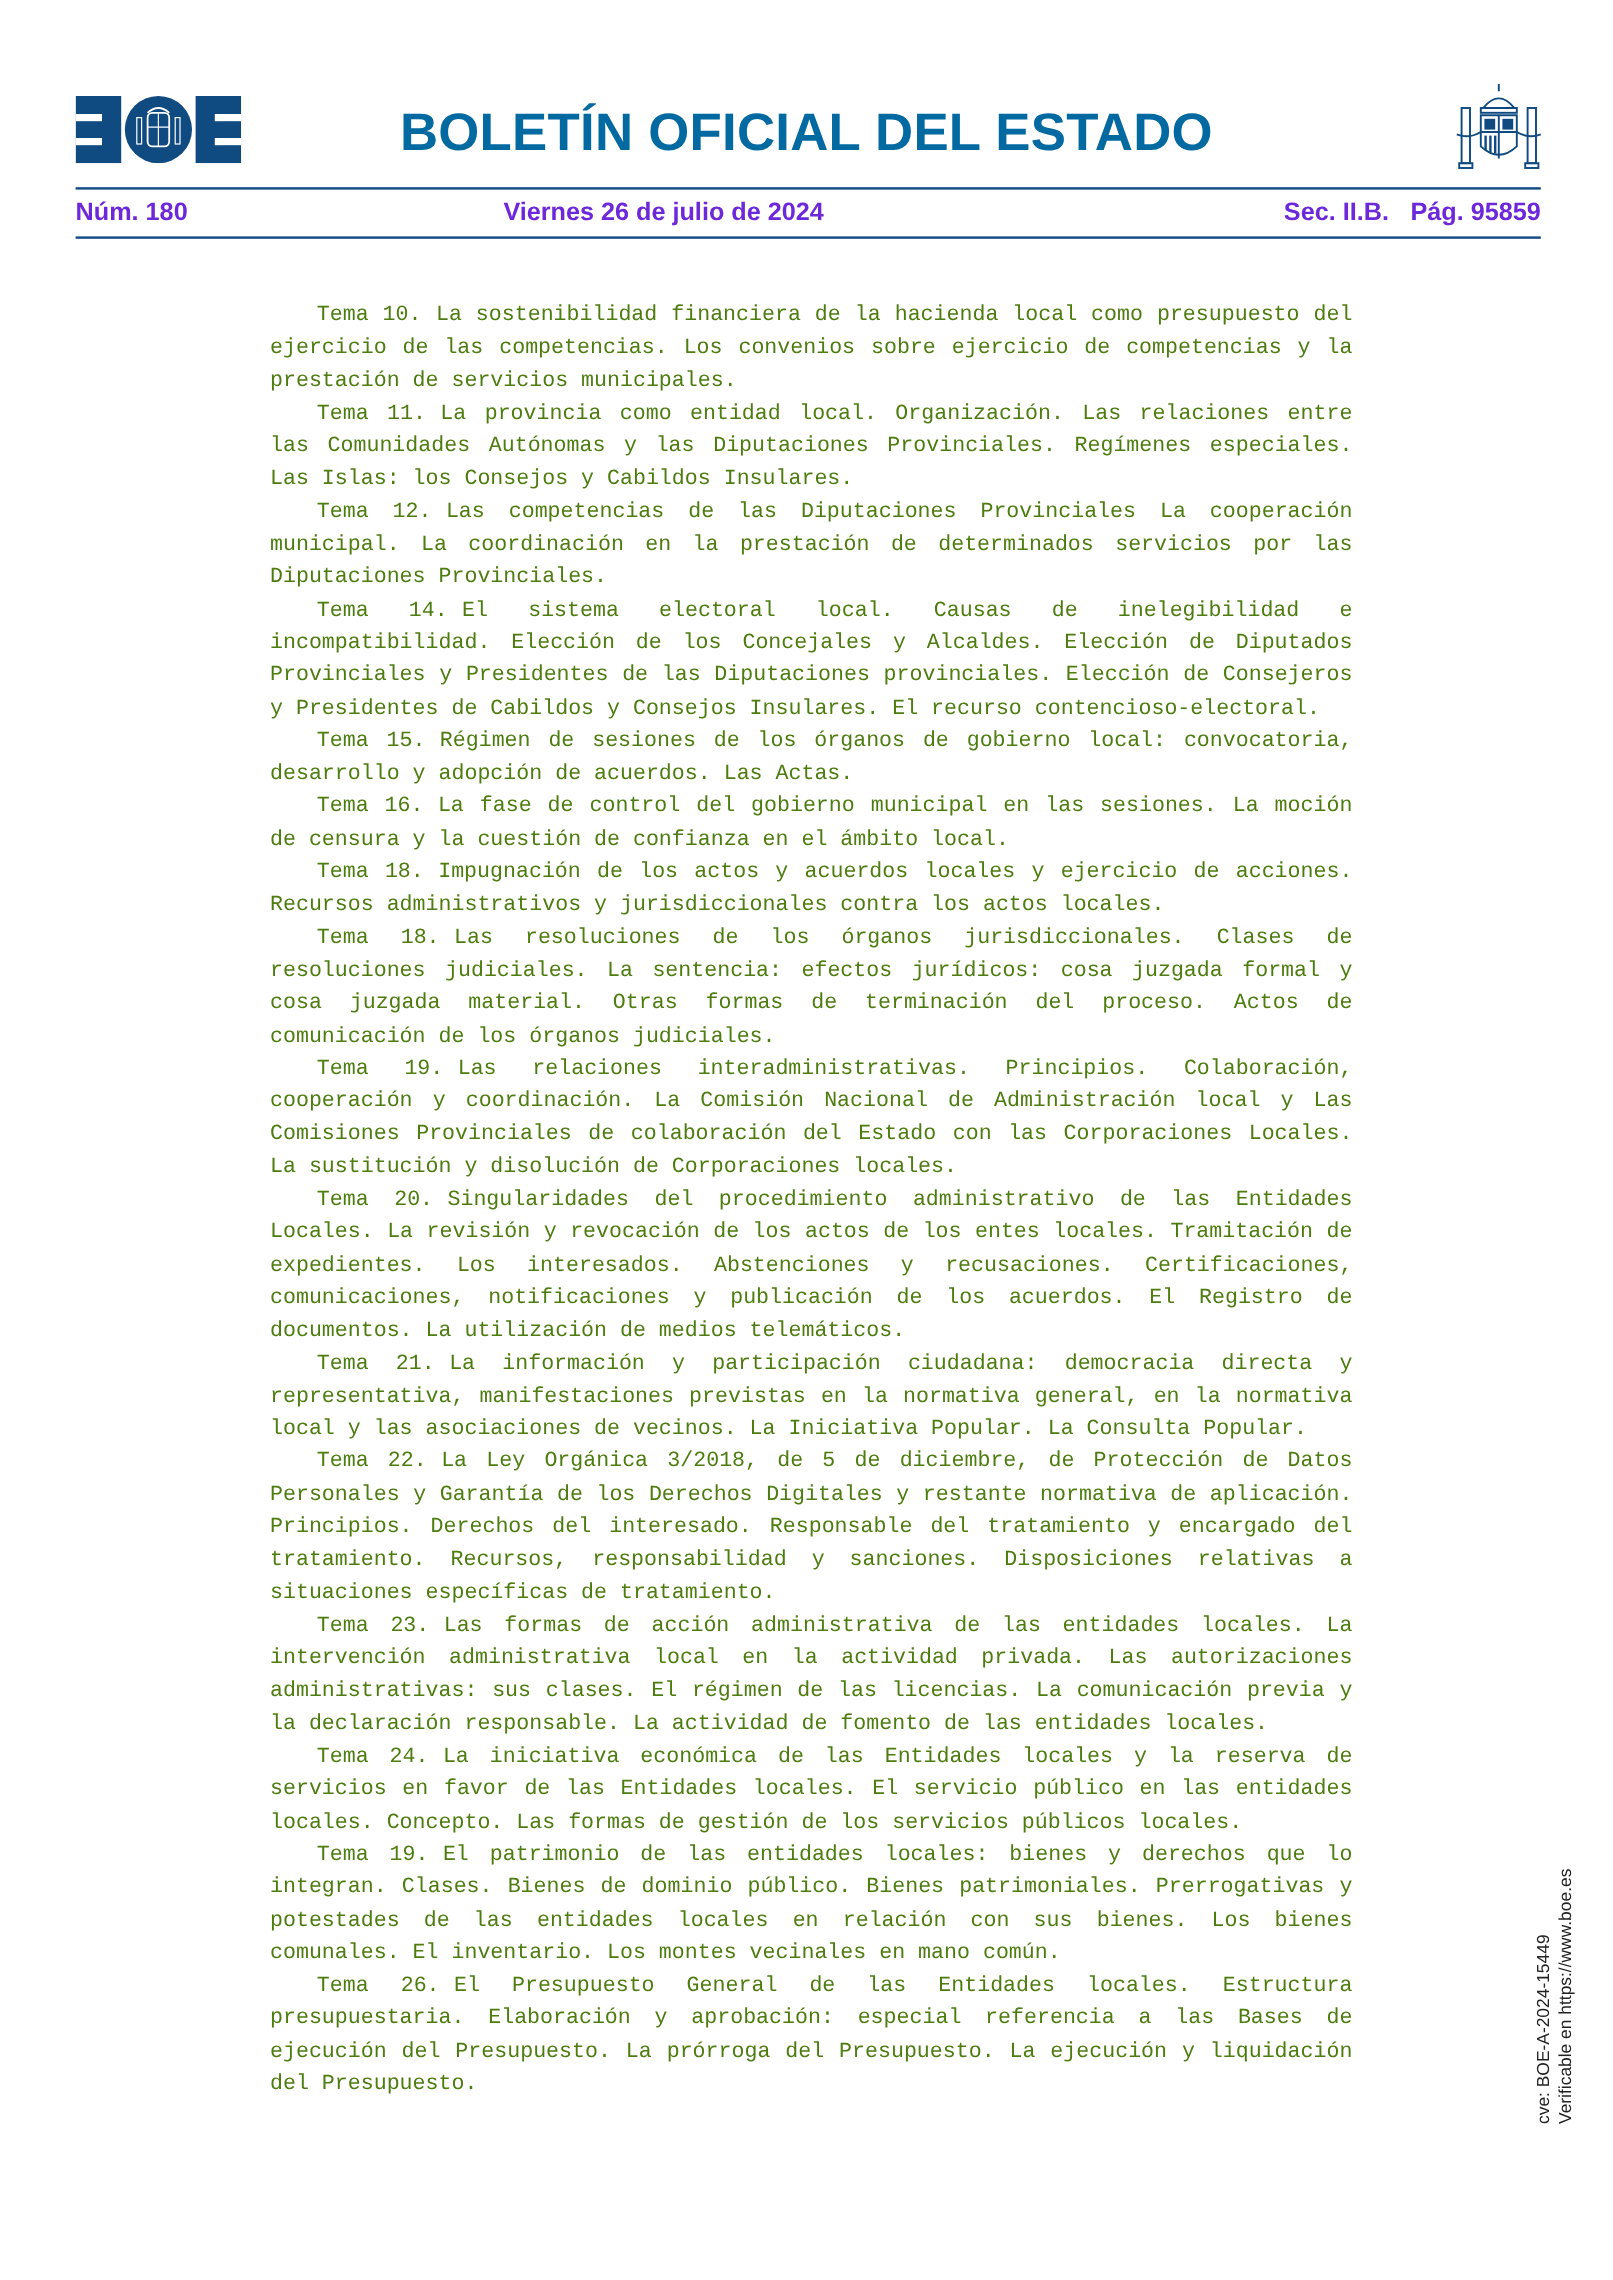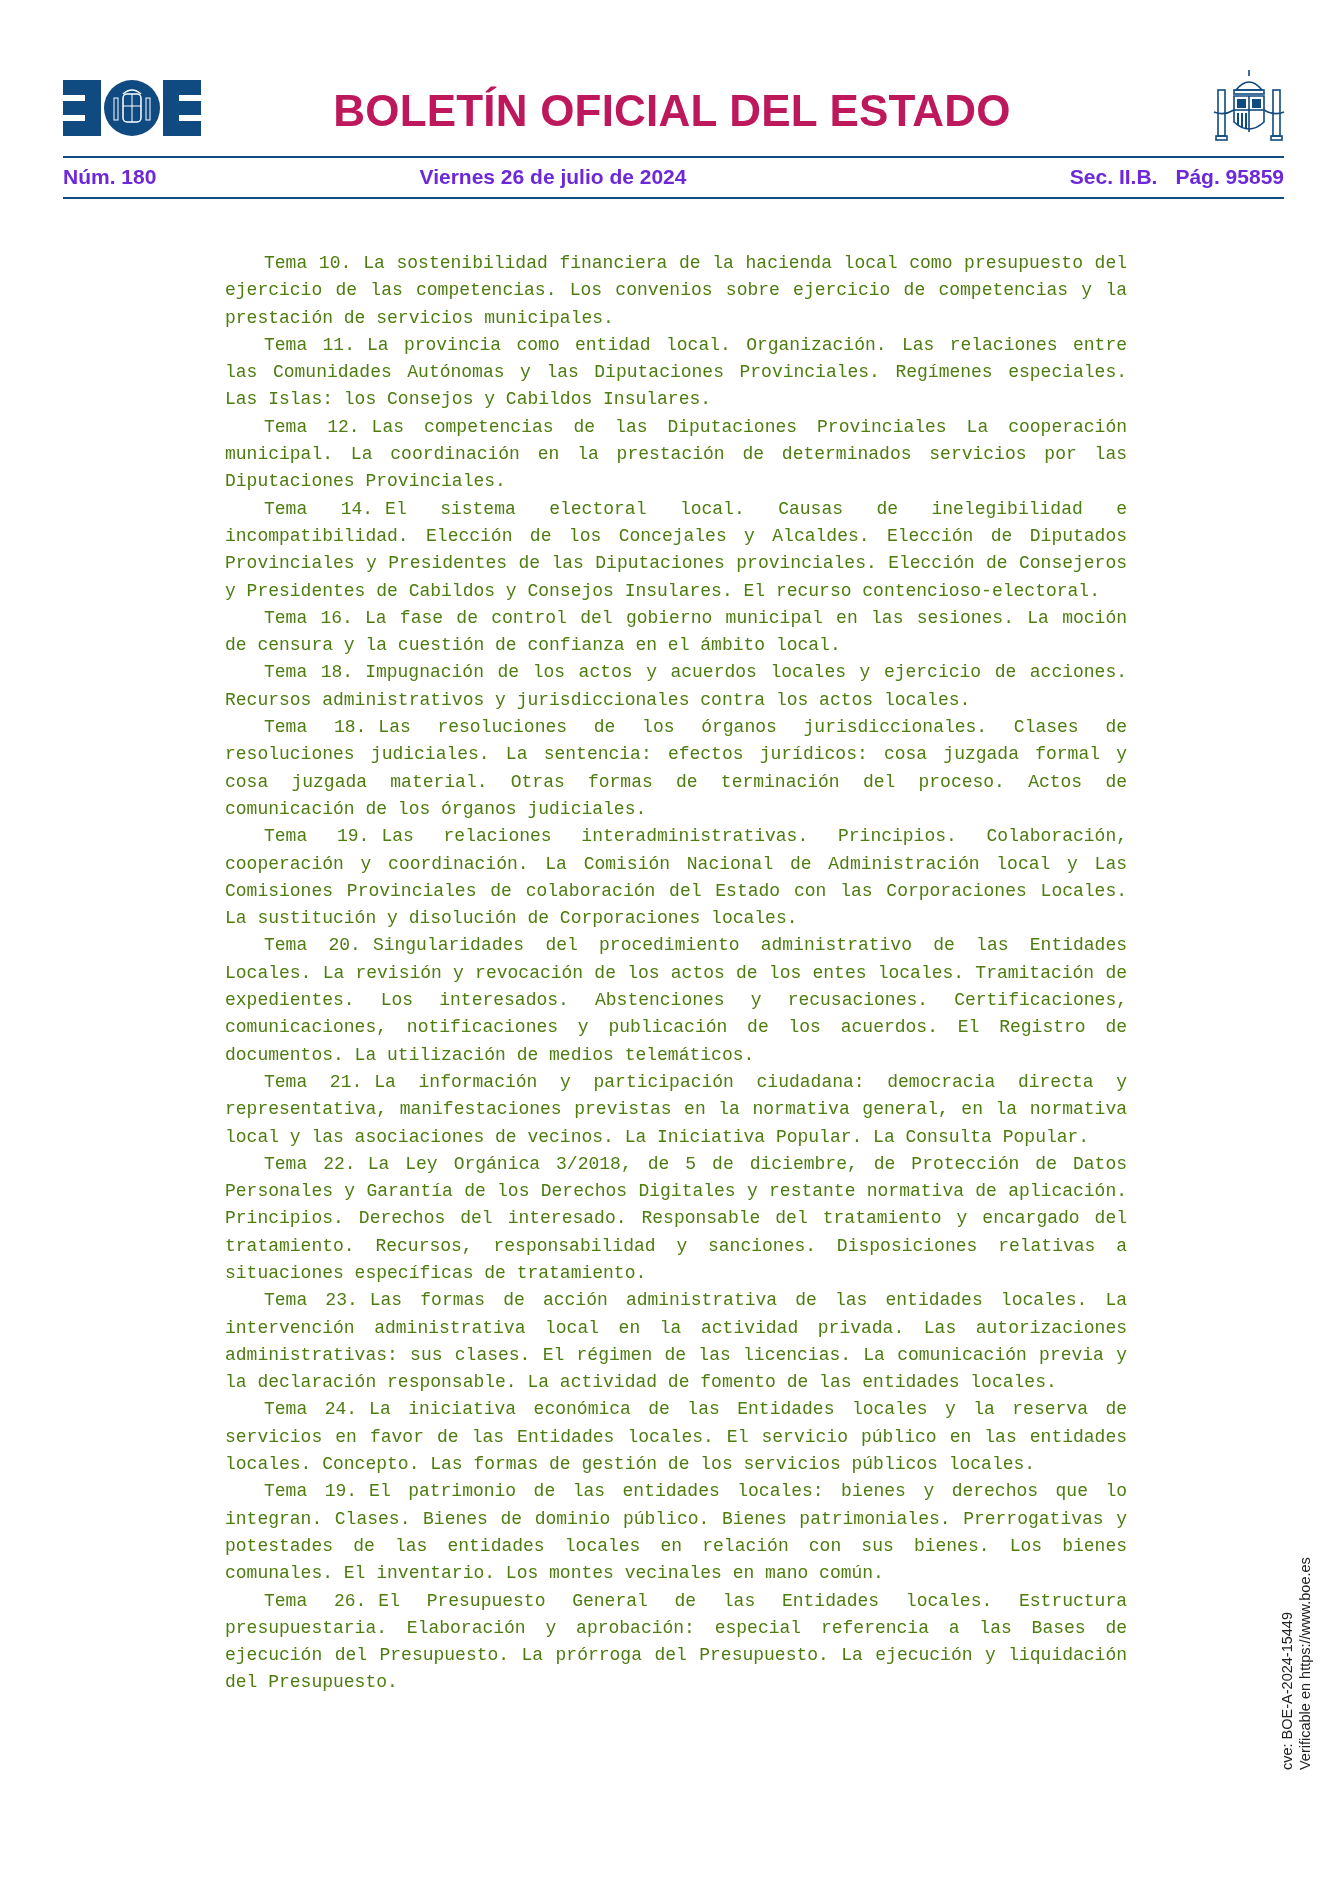--- a/index.html
+++ b/index.html
@@ -1,21 +1,21 @@
 <!DOCTYPE html>
 <html><head>
 <meta charset="utf-8">
 <style>
   html, body { margin: 0; padding: 0; background: #ffffff; }
   body { width: 1344px; height: 1900px; position: relative; overflow: hidden;
          font-family: "Liberation Sans", sans-serif; color: #1a1a1a; }
   .header { position: absolute; left: 0; top: 0; width: 1344px; height: 200px; }
   .logo { position: absolute; left: 63px; top: 80px; width: 138px; height: 56px; }
   .title { position: absolute; left: 0; width: 1344px; top: 86px; text-align: center;
-           font-size: 44px; font-weight: bold; color: #be185d; letter-spacing: 0.2px; }
+           font-size: 44px; font-weight: bold; color: #0369a1; letter-spacing: 0.2px; }
   .crest { position: absolute; left: 1212px; top: 68px; width: 74px; height: 76px; }
   .rule { position: absolute; left: 63px; width: 1221px; height: 2px; background: #0f4a80; }
   .meta { position: absolute; top: 165px; font-size: 21px; font-weight: bold; color: #6d28d9; }
   .meta-left { left: 63px; }
   .meta-center { left: 0; width: 1106px; text-align: center; }
   .meta-right { right: 60px; }
   .meta-right span + span { margin-left: 18px; }
   .content { position: absolute; left: 225px; top: 250px; width: 902px; font-size: 18px;
              line-height: 27.3px; text-align: justify; color: #4d7c0f; font-family: Liberation Mono, monospace; }
   .content p { margin: 0; text-indent: 39px; }
@@ -79,20 +79,21 @@
     <span>Sec. II.B.</span><span>Pág. 95859</span>
   </div>
   <div class="rule" style="top:197px;"></div>
 </div>
 
 <div class="content">
   <p><span class="num">Tema 10.</span><span>La sostenibilidad financiera de la hacienda local como presupuesto del ejercicio de las competencias. Los convenios sobre ejercicio de competencias y la prestación de servicios municipales.</span></p>
   <p><span class="num">Tema 11.</span><span>La provincia como entidad local. Organización. Las relaciones entre las Comunidades Autónomas y las Diputaciones Provinciales. Regímenes especiales. Las Islas: los Consejos y Cabildos Insulares.</span></p>
   <p><span class="num">Tema 12.</span><span>Las competencias de las Diputaciones Provinciales La cooperación municipal. La coordinación en la prestación de determinados servicios por las Diputaciones Provinciales.</span></p>
   <p><span class="num">Tema 14.</span><span>El sistema electoral local. Causas de inelegibilidad e incompatibilidad. Elección de los Concejales y Alcaldes. Elección de Diputados Provinciales y Presidentes de las Diputaciones provinciales. Elección de Consejeros y Presidentes de Cabildos y Consejos Insulares. El recurso contencioso-electoral.</span></p>
+  <p><span class="num">Tema 15.</span><span>Régimen de sesiones de los órganos de gobierno local: convocatoria, desarrollo y adopción de acuerdos. Las Actas.</span></p>
   <p><span class="num">Tema 16.</span><span>La fase de control del gobierno municipal en las sesiones. La moción de censura y la cuestión de confianza en el ámbito local.</span></p>
   <p><span class="num">Tema 18.</span><span>Impugnación de los actos y acuerdos locales y ejercicio de acciones. Recursos administrativos y jurisdiccionales contra los actos locales.</span></p>
   <p><span class="num">Tema 18.</span><span>Las resoluciones de los órganos jurisdiccionales. Clases de resoluciones judiciales. La sentencia: efectos jurídicos: cosa juzgada formal y cosa juzgada material. Otras formas de terminación del proceso. Actos de comunicación de los órganos judiciales.</span></p>
   <p><span class="num">Tema 19.</span><span>Las relaciones interadministrativas. Principios. Colaboración, cooperación y coordinación. La Comisión Nacional de Administración local y Las Comisiones Provinciales de colaboración del Estado con las Corporaciones Locales. La sustitución y disolución de Corporaciones locales.</span></p>
   <p><span class="num">Tema 20.</span><span>Singularidades del procedimiento administrativo de las Entidades Locales. La revisión y revocación de los actos de los entes locales. Tramitación de expedientes. Los interesados. Abstenciones y recusaciones. Certificaciones, comunicaciones, notificaciones y publicación de los acuerdos. El Registro de documentos. La utilización de medios telemáticos.</span></p>
   <p><span class="num">Tema 21.</span><span>La información y participación ciudadana: democracia directa y representativa, manifestaciones previstas en la normativa general, en la normativa local y las asociaciones de vecinos. La Iniciativa Popular. La Consulta Popular.</span></p>
   <p><span class="num">Tema 22.</span><span>La Ley Orgánica 3/2018, de 5 de diciembre, de Protección de Datos Personales y Garantía de los Derechos Digitales y restante normativa de aplicación. Principios. Derechos del interesado. Responsable del tratamiento y encargado del tratamiento. Recursos, responsabilidad y sanciones. Disposiciones relativas a situaciones específicas de tratamiento.</span></p>
   <p><span class="num">Tema 23.</span><span>Las formas de acción administrativa de las entidades locales. La intervención administrativa local en la actividad privada. Las autorizaciones administrativas: sus clases. El régimen de las licencias. La comunicación previa y la declaración responsable. La actividad de fomento de las entidades locales.</span></p>
   <p><span class="num">Tema 24.</span><span>La iniciativa económica de las Entidades locales y la reserva de servicios en favor de las Entidades locales. El servicio público en las entidades locales. Concepto. Las formas de gestión de los servicios públicos locales.</span></p>
   <p><span class="num">Tema 19.</span><span>El patrimonio de las entidades locales: bienes y derechos que lo integran. Clases. Bienes de dominio público. Bienes patrimoniales. Prerrogativas y potestades de las entidades locales en relación con sus bienes. Los bienes comunales. El inventario. Los montes vecinales en mano común.</span></p>

